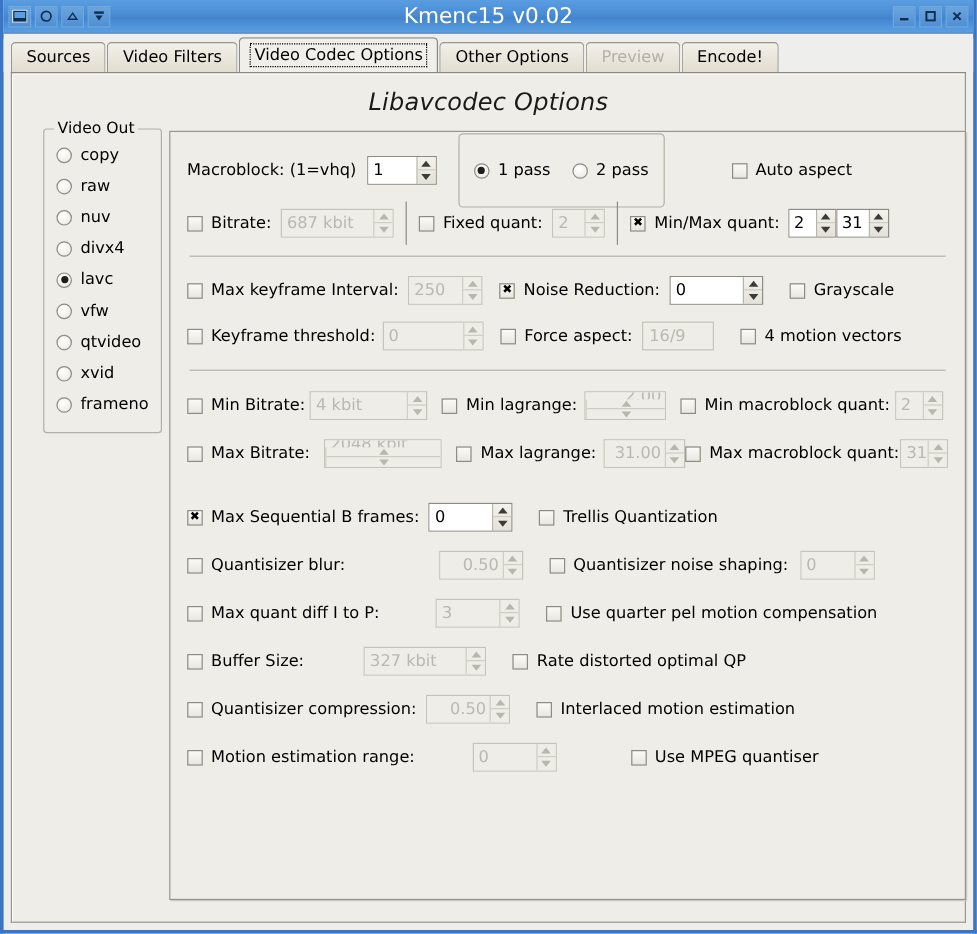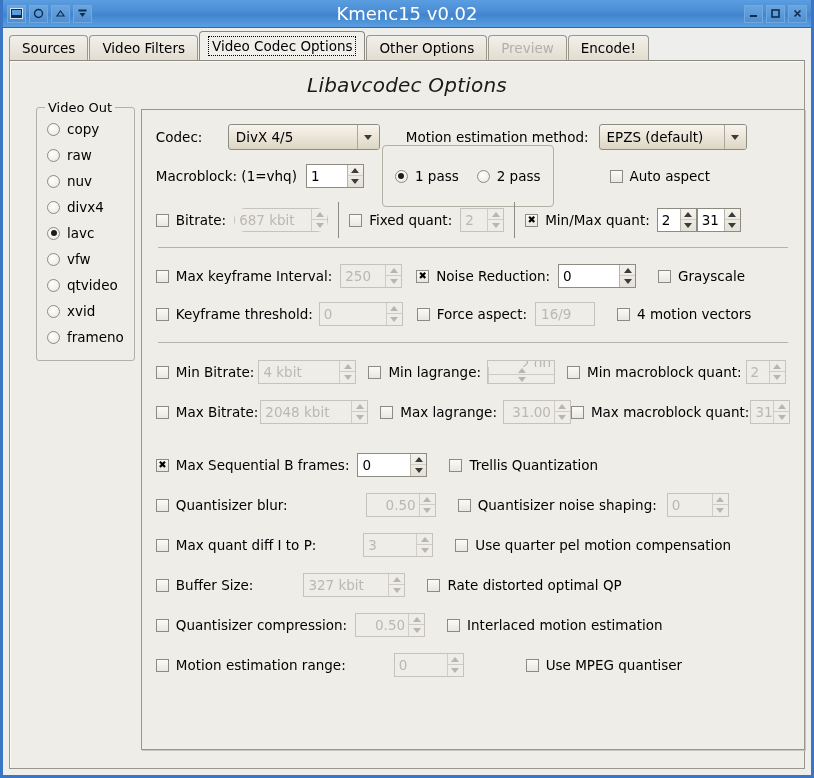--- a/index.html
+++ b/index.html
@@ -366,36 +366,20 @@
           <span class="lbl">xvid</span>
         </div>
         <div class="radio-row">
           <span class="radio"></span>
           <span class="lbl">frameno</span>
         </div>
       </div>
 
       <div class="card">
 
-        <div class="row" style="height:34px;">
-          <span class="lbl" style="width:72px;">Codec:</span>
-          <div class="combo" style="width:152px;">
-            <span class="ctext">DivX 4/5</span>
-            <span class="carrow">
-                <span class="tri-dn"></span>
-              </span>
-          </div>
-          <span class="lbl" style="margin-left:26px;">Motion estimation method:</span>
-          <div class="combo" style="width:148px; margin-left:10px;">
-            <span class="ctext">EPZS (default)</span>
-            <span class="carrow">
-                <span class="tri-dn"></span>
-              </span>
-          </div>
-        </div>
 
         <div class="row" style="height:44px;">
           <span class="lbl">Macroblock: (1=vhq)</span>
           <div class="spin" style="width:58px; margin-left:9px;">
             <span class="val">1</span>
             <span class="arrows">
               <span class="ar">
                   <span class="tri-up"></span>
                 </span>
               <span class="ar">
@@ -417,21 +401,21 @@
             <span class="checkbox off"></span>
             <span class="lbl">Auto aspect</span>
           </span>
         </div>
 
         <div class="row" style="height:36px; margin-top:4px;">
           <span class="cb-item">
             <span class="checkbox off"></span>
             <span class="lbl">Bitrate:</span>
           </span>
-          <div class="spin disabled" style="width:94px; margin-left:8px;border-radius:11px;">
+          <div class="spin disabled" style="width:94px; margin-left:8px;">
             <span class="val">687 kbit</span>
             <span class="arrows">
               <span class="ar">
                   <span class="tri-up"></span>
                 </span>
               <span class="ar">
                   <span class="tri-dn"></span>
                 </span>
             </span>
           </div>
@@ -596,21 +580,21 @@
                 </span>
             </span>
           </div>
         </div>
 
         <div class="row" style="height:40px;">
           <span class="cb-item">
             <span class="checkbox off"></span>
             <span class="lbl">Max Bitrate:</span>
           </span>
-          <div class="spin disabled" style="width:108px; margin-left:2px;">
+          <div class="spin disabled" style="width:98px; margin-left:12px;flex-direction:column;">
             <span class="val">2048 kbit</span>
             <span class="arrows">
               <span class="ar">
                   <span class="tri-up"></span>
                 </span>
               <span class="ar">
                   <span class="tri-dn"></span>
                 </span>
             </span>
           </div>

